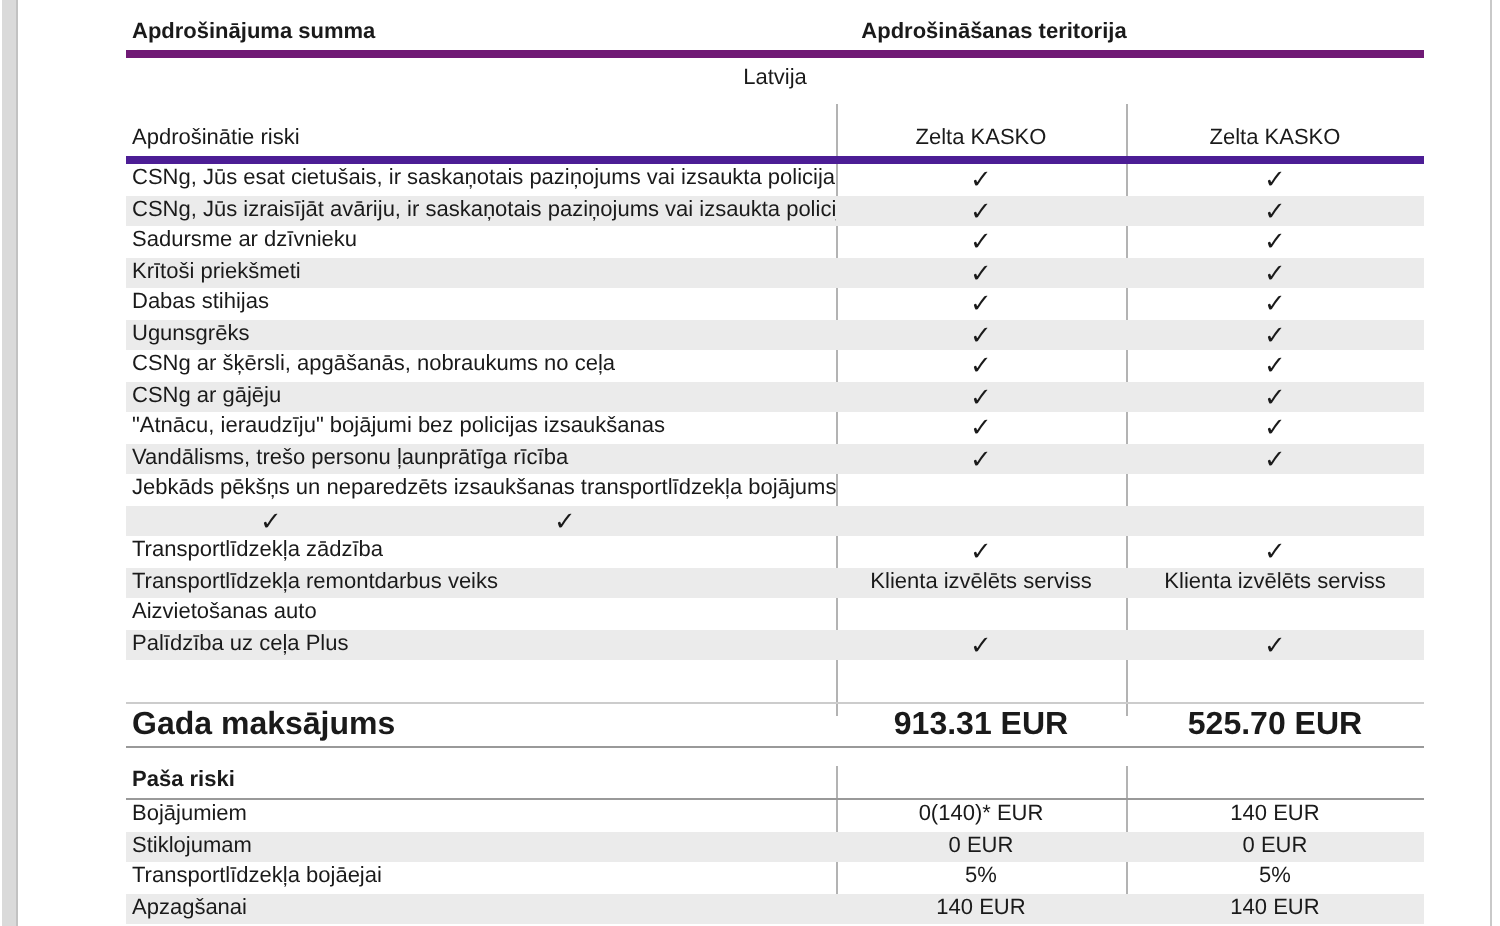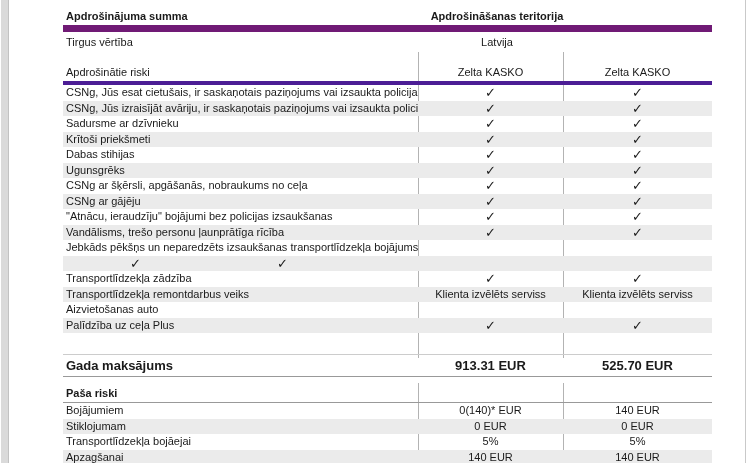--- a/index.html
+++ b/index.html
@@ -5,37 +5,37 @@
   html,body{margin:0;padding:0;}
   body{
     width:750px;height:463px;position:relative;overflow:hidden;
     background:#ffffff;color:#1a1a1a;
     font-family:"Liberation Sans", sans-serif;font-size:11px;
   }
   .left-strip{position:absolute;left:1px;top:0;width:7px;height:463px;background:#dadada;border-right:1px solid #c2c2c2;}
   .right-edge{position:absolute;left:745px;top:0;width:1px;height:463px;background:#c9c9c9;}
   .content{position:absolute;left:63px;top:0;width:649px;}
   
-  .info-header{display:flex;font-weight:bold;margin-top:10px;padding-bottom:3px;border-bottom:7px solid #701a75;}
+  .info-header{display:flex;font-weight:bold;margin-top:10px;padding-bottom:3px;border-bottom:4px solid #701a75;}
   .info-values{display:flex;padding-top:4px;height:15px;}
   .info-c1{width:219px;padding-left:3px;box-sizing:border-box;}
   .info-c2{flex:1;text-align:center;}
   
   .tbl-header{display:flex;margin-top:15px;padding-bottom:3px;border-bottom:4px solid #4c1d95;font-weight:normal;}
   .hdr-label{width:355px;padding-left:3px;box-sizing:border-box;}
   .hdr-v{width:145px;text-align:center;}
   .hdr-v2{width:149px;}
   .rows .row:nth-child(even){background:#ebebeb;}
   .row{display:flex;height:15.5px;line-height:15.5px;}
   .cell-label{width:355px;padding-left:3px;box-sizing:border-box;white-space:nowrap;overflow:hidden;}
   .cell-v{width:145px;text-align:center;}
   .cell-v2{width:149px;}
   .check{font-size:13px;}
   
-  .gada-row{display:flex;margin-top:21px;border-top:1px solid #cccccc;border-bottom:1px solid #999;height:21px;line-height:21px;font-weight:bold;font-size:13px;}
+  .gada-row{display:flex;margin-top:21px;border-top:1px solid #cccccc;border-bottom:1px solid #999;height:21px;line-height:21px;font-weight:bold;font-size:16px;}
   
   .pasa-header{margin-top:10px;font-weight:bold;padding-left:3px;padding-bottom:3px;border-bottom:1px solid #999;}
   
   .vline{position:absolute;width:1px;background:#b3b3b3;}
   .vl-1{left:418px;top:52px;height:306px;}
   .vl-2{left:563px;top:52px;height:306px;}
   .vl-3{left:418px;top:383px;height:78px;}
   .vl-4{left:563px;top:383px;height:78px;}
 </style>
 </head>
@@ -49,21 +49,20 @@
 <div class="vline vl-3"></div>
 <div class="vline vl-4"></div>
 
 <div class="content">
 
   <div class="info-header">
     <div class="info-c1">Apdrošinājuma summa</div>
     <div class="info-c2">Apdrošināšanas teritorija</div>
   </div>
   <div class="info-values">
-    <div class="info-c1">Tirgus vērtība</div>
     <div class="info-c2">Latvija</div>
   </div>
 
   <div class="tbl-header">
     <div class="hdr-label">Apdrošinātie riski</div>
     <div class="hdr-v">Zelta KASKO</div>
     <div class="hdr-v hdr-v2">Zelta KASKO</div>
   </div>
   <div class="rows" id="risk-rows">
       <div class="row">

